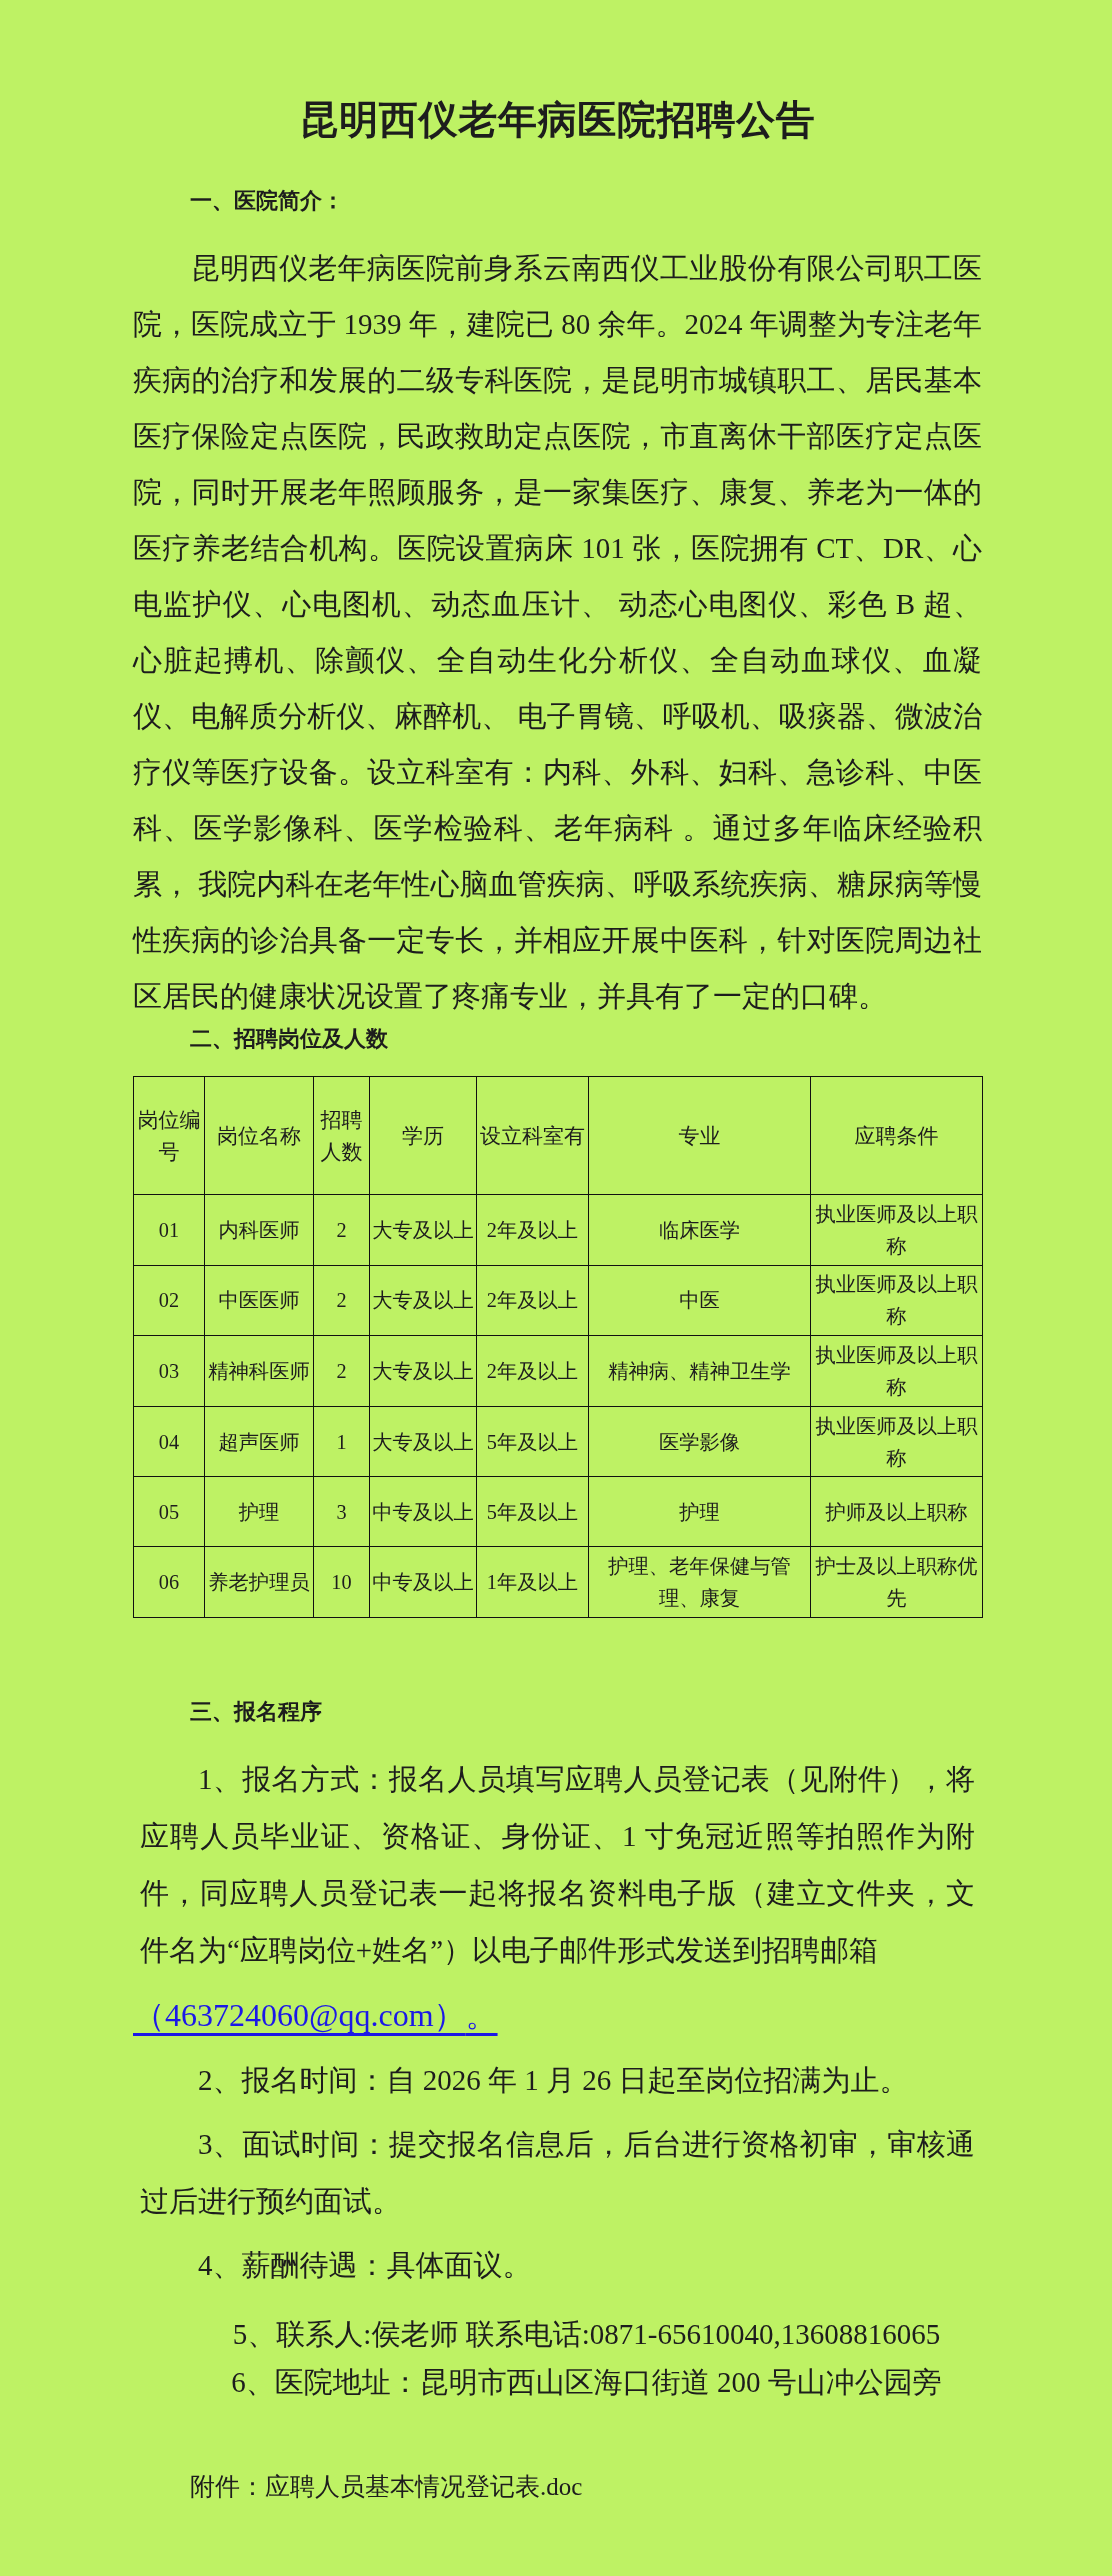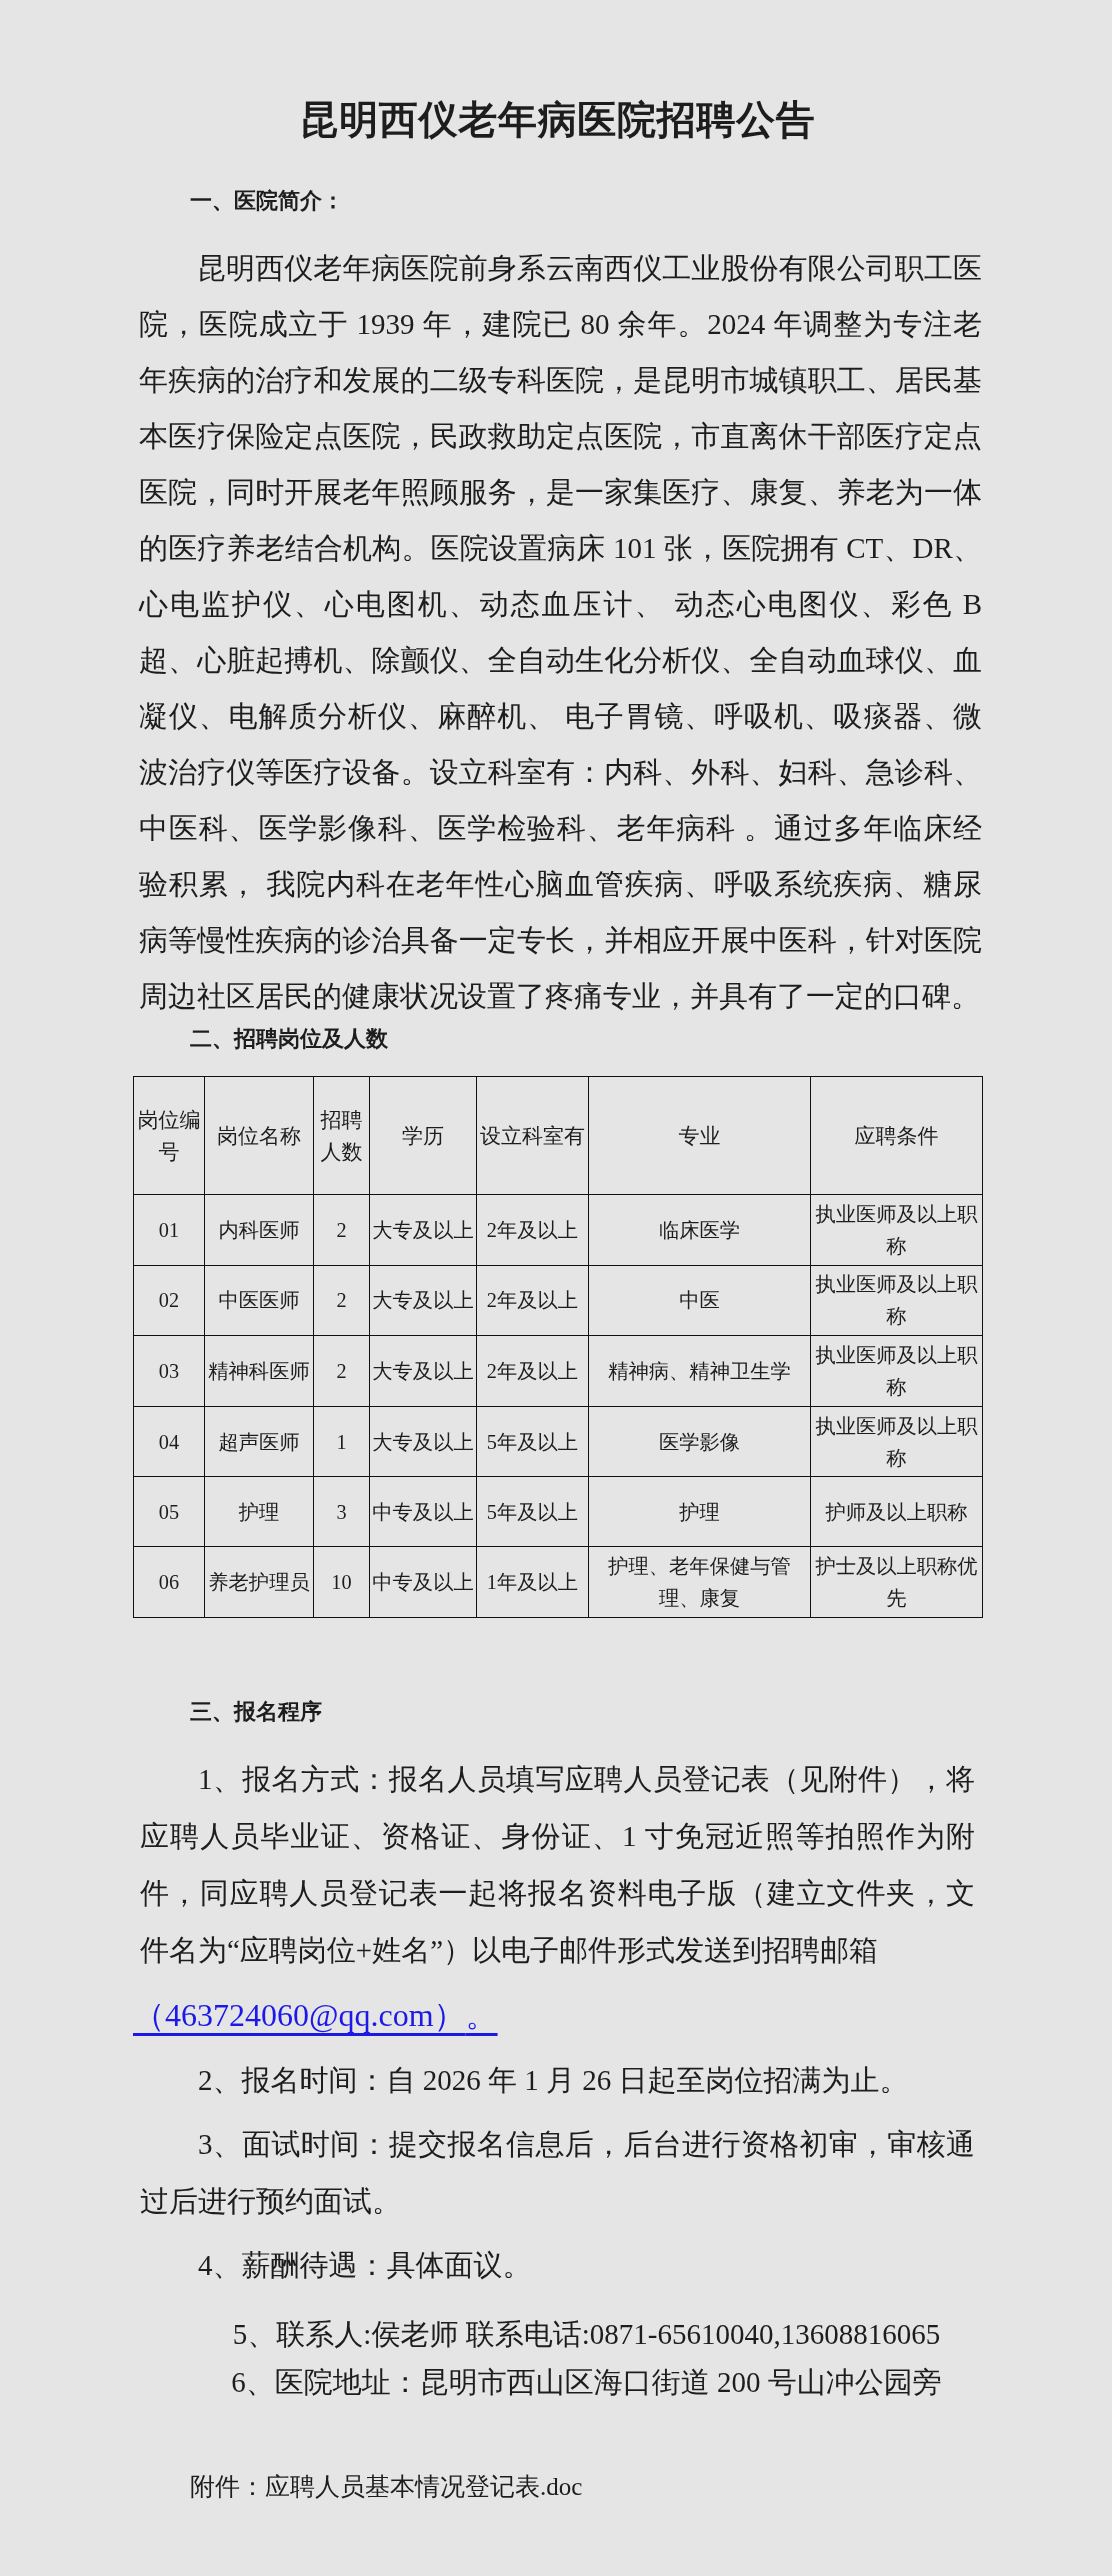--- a/index.html
+++ b/index.html
@@ -1,19 +1,19 @@
 <!DOCTYPE html>
 <html style="font-size:11.2px"><head>
 <meta charset="utf-8">
 <style>
   html,body{margin:0;padding:0;background:#ffffff;}
   .page{
     position:relative;
     width:1113px;height:2576px;
-    background:#e5e5e5;
+    background:#bef264;
     color:#1d1d1d;
     box-sizing:border-box;
     padding:93px 131px 0 133px;
     overflow:hidden;
     font-family:"Liberation Serif","DejaVu Serif",serif;
   }
   .title{
     font-family:"Liberation Sans","DejaVu Sans",sans-serif;
     font-weight:bold;
     font-size:39px;
@@ -27,21 +27,21 @@
     font-size:22px;
     margin:0;
     padding-left:57px;
   }
   .body-par{
     font-size:29px;
     line-height:56px;
     text-align:justify;
     text-justify:inter-ideograph;
     text-indent:2em;
-    margin:24px 0 0 6px;
+    margin:24px 0 0 0;
   }
   .jobs-table{
     width:849px;
     margin-top:22px;
     border-collapse:collapse;
     table-layout:fixed;
     font-size:21px;
   }
   .jobs-table th,.jobs-table td{
     border:1.4px solid #111;

